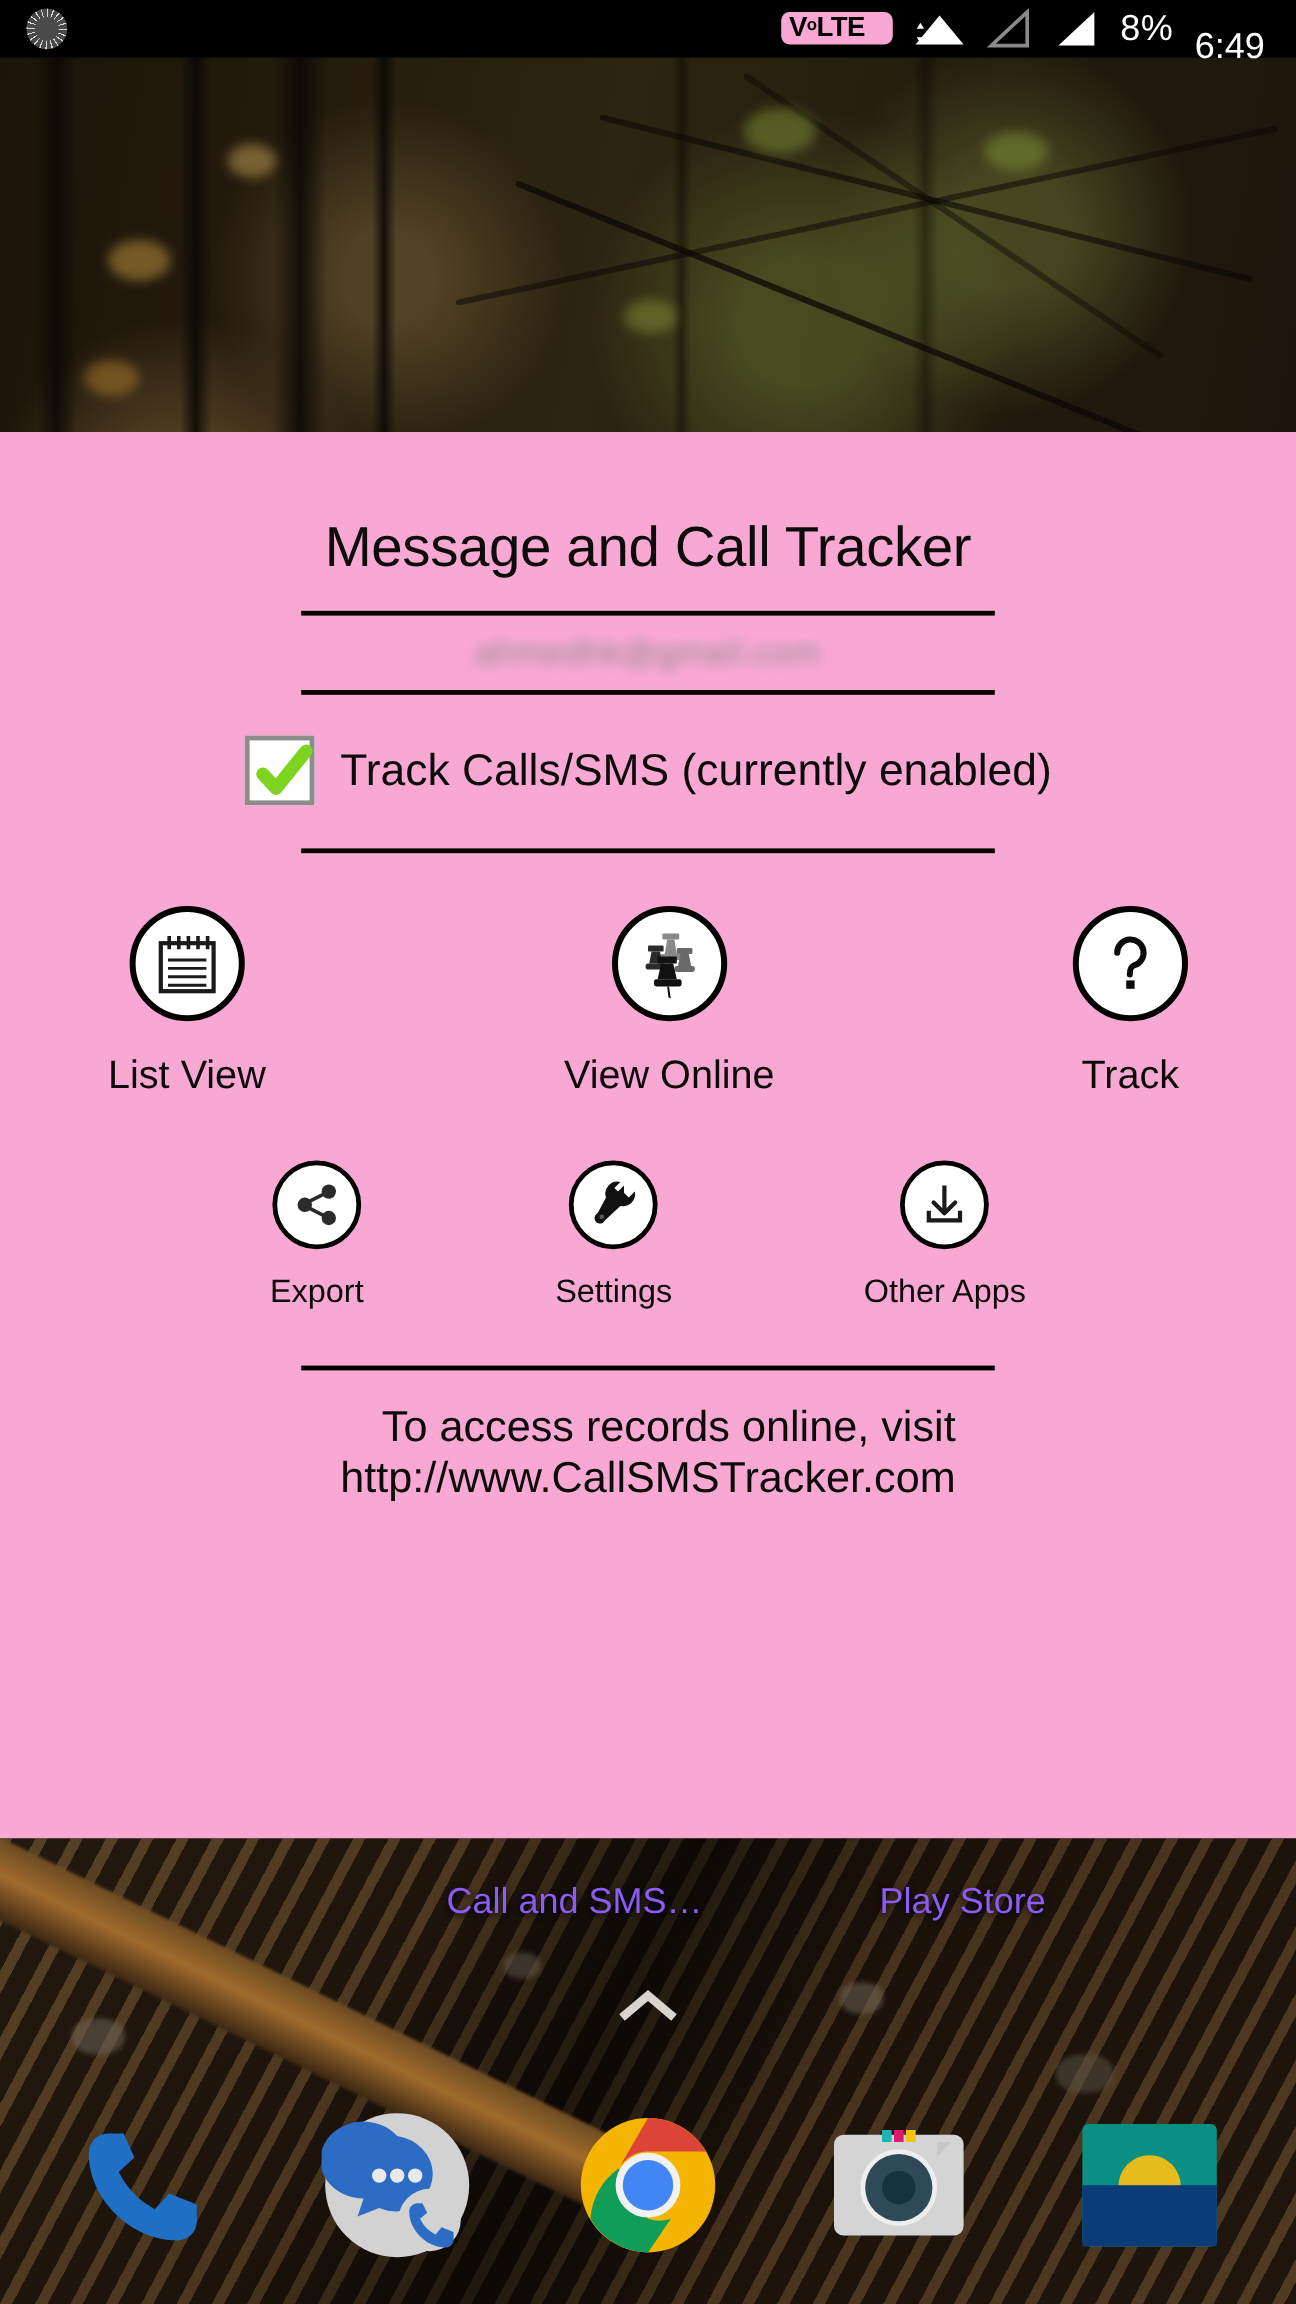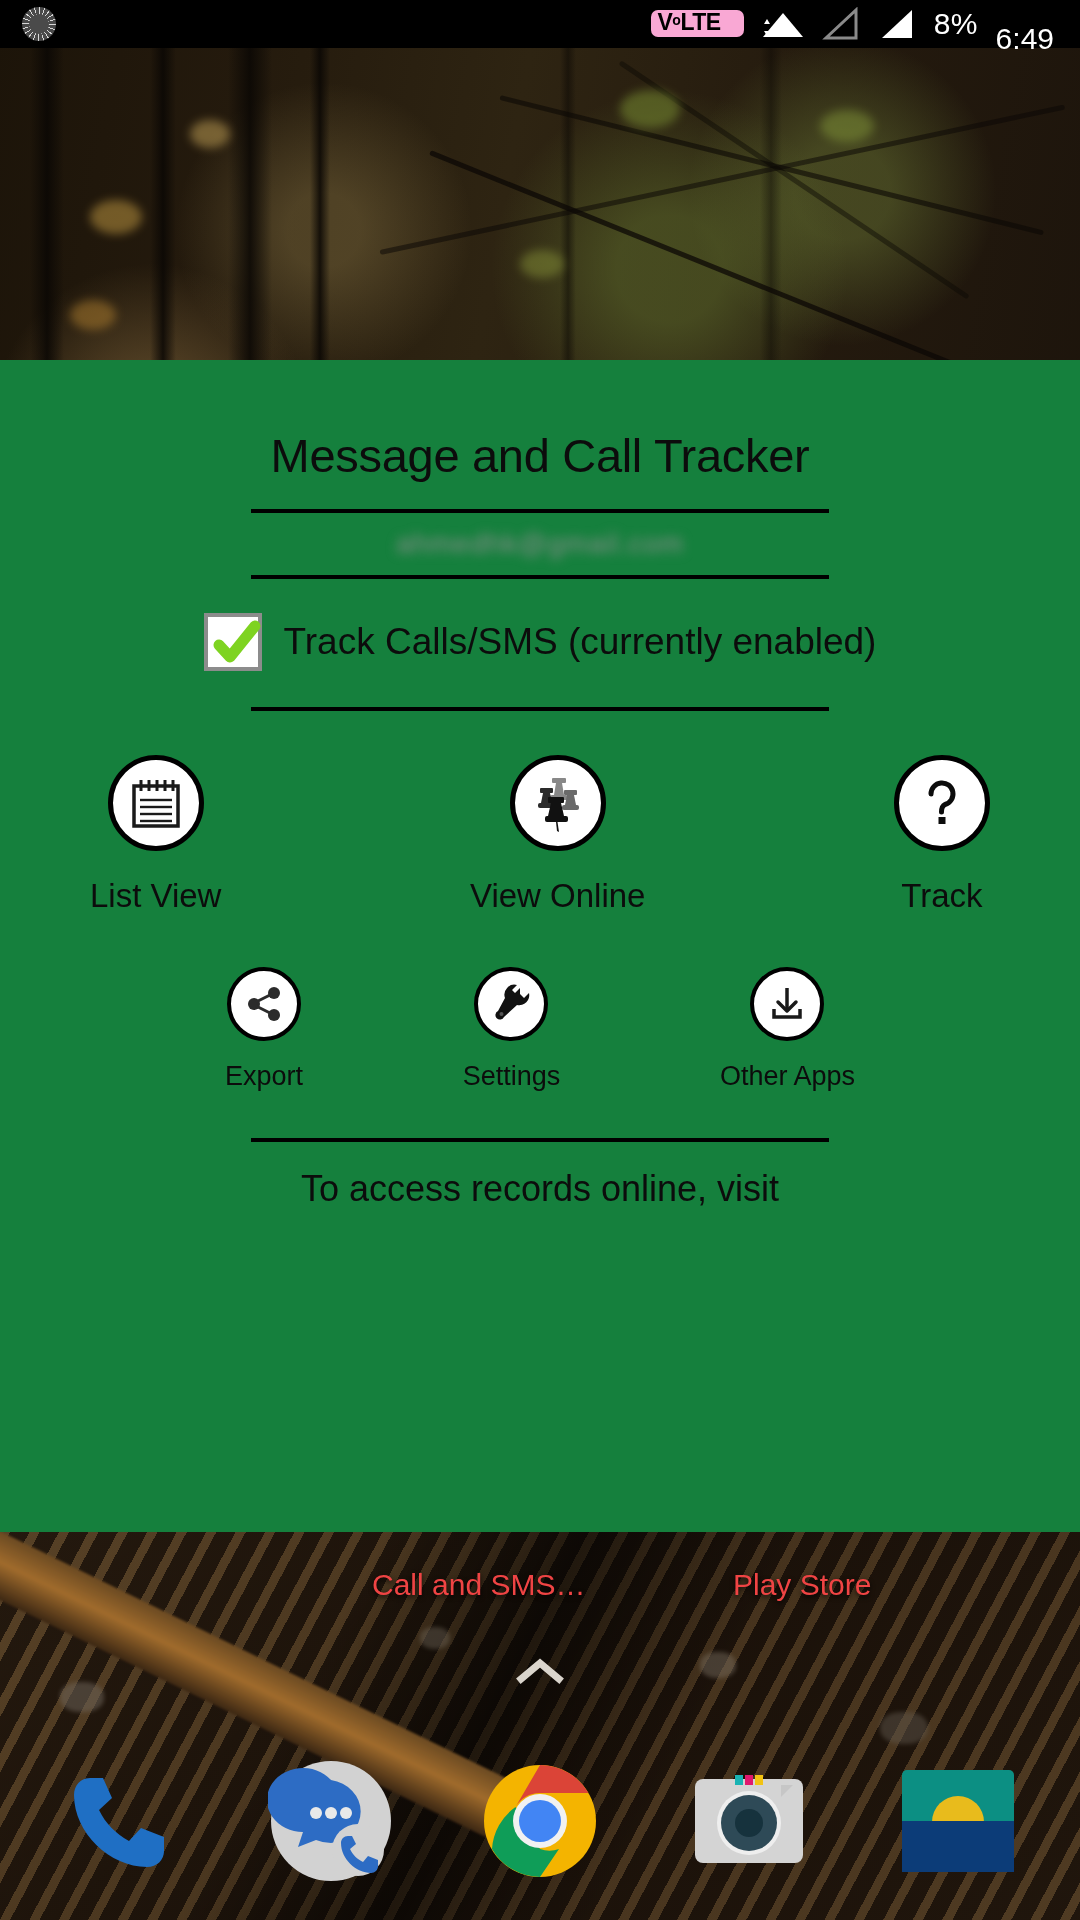--- a/index.html
+++ b/index.html
@@ -66,21 +66,21 @@
     padding:1px 23px 3px 7px; line-height:1; position:relative; top:-1px;
     font-family:"Liberation Sans", sans-serif;
   }
   .volte .sup { font-size:14px; position:relative; top:-5px; }
   .sb-text { color:#fff; font-size:30px; font-weight:400; letter-spacing:0.3px; }
   .sb-time { color:#fff; font-size:30px; font-weight:400;margin-top:29px; }
 
   
   .app-card {
     position:absolute; left:0; top:360px; width:1080px; height:1172px;
-    background:#15803d; z-index:20;
+    background:#f9a8d4; z-index:20;
     display:flex; flex-direction:column; align-items:center;
   }
   .app-title {
     font-size:47px; color:#0c0c0c; font-weight:400;
     margin-top:68px; letter-spacing:-0.3px; text-align:center;
   }
   .rule { width:578px; height:4px; background:#000; }
   .email-row {
     width:578px; height:62px; display:flex; align-items:center; justify-content:center;
   }
@@ -141,21 +141,21 @@
   }
   .rail-beam {
     position:absolute; left:-60px; top:-30px; width:700px; height:62px;
     background:linear-gradient(180deg, #6b4a22, #a06b2c 45%, #3c2713);
     transform:rotate(26deg); transform-origin:left top; filter:blur(1.2px);
   }
   .gravel { position:absolute; border-radius:45%; filter:blur(2px); }
 
   .app-labels { position:absolute; left:0; top:0; width:1080px; height:120px; }
   .app-label {
-    position:absolute; top:36px; color:#ef4444; font-size:30px;
+    position:absolute; top:36px; color:#8b5cf6; font-size:30px;
     text-shadow:0 2px 5px rgba(0,0,0,0.9); white-space:nowrap;
   }
   .chevron-up {
     position:absolute; left:50%; transform:translateX(-50%); top:125px;
     width:50px; height:28px;
   }
   .dock {
     position:absolute; left:0; top:190px; width:1080px; height:198px;
     display:flex; align-items:center; justify-content:space-around; padding:0 18px;
   }
@@ -323,20 +323,21 @@
           <path d="M8 26 L8 34 L34 34 L34 26" fill="none" stroke="#1a1a1a" stroke-width="3.5"></path>
         </svg>
       </div>
       <div class="icon-label small">Other Apps</div>
     </div>
   </div>
 
   <div class="rule rule-bottom"></div>
   <div class="footer-text">
     <div>To access records online, visit</div>
+    <div>http://www.CallSMSTracker.com</div>
   </div>
 </div>
 
 <div class="home-area">
   <div class="rail-bg"></div>
   <div class="rail-beam"></div>
   <div class="gravel" style="left:60px;  top:150px; width:44px; height:30px; background:#6d6358; opacity:.55;"></div>
   <div class="gravel" style="left:700px; top:120px; width:36px; height:26px; background:#756a5c; opacity:.5;"></div>
   <div class="gravel" style="left:880px; top:180px; width:48px; height:32px; background:#5f564b; opacity:.5;"></div>
   <div class="gravel" style="left:420px; top:95px;  width:30px; height:22px; background:#6f6558; opacity:.45;"></div>

